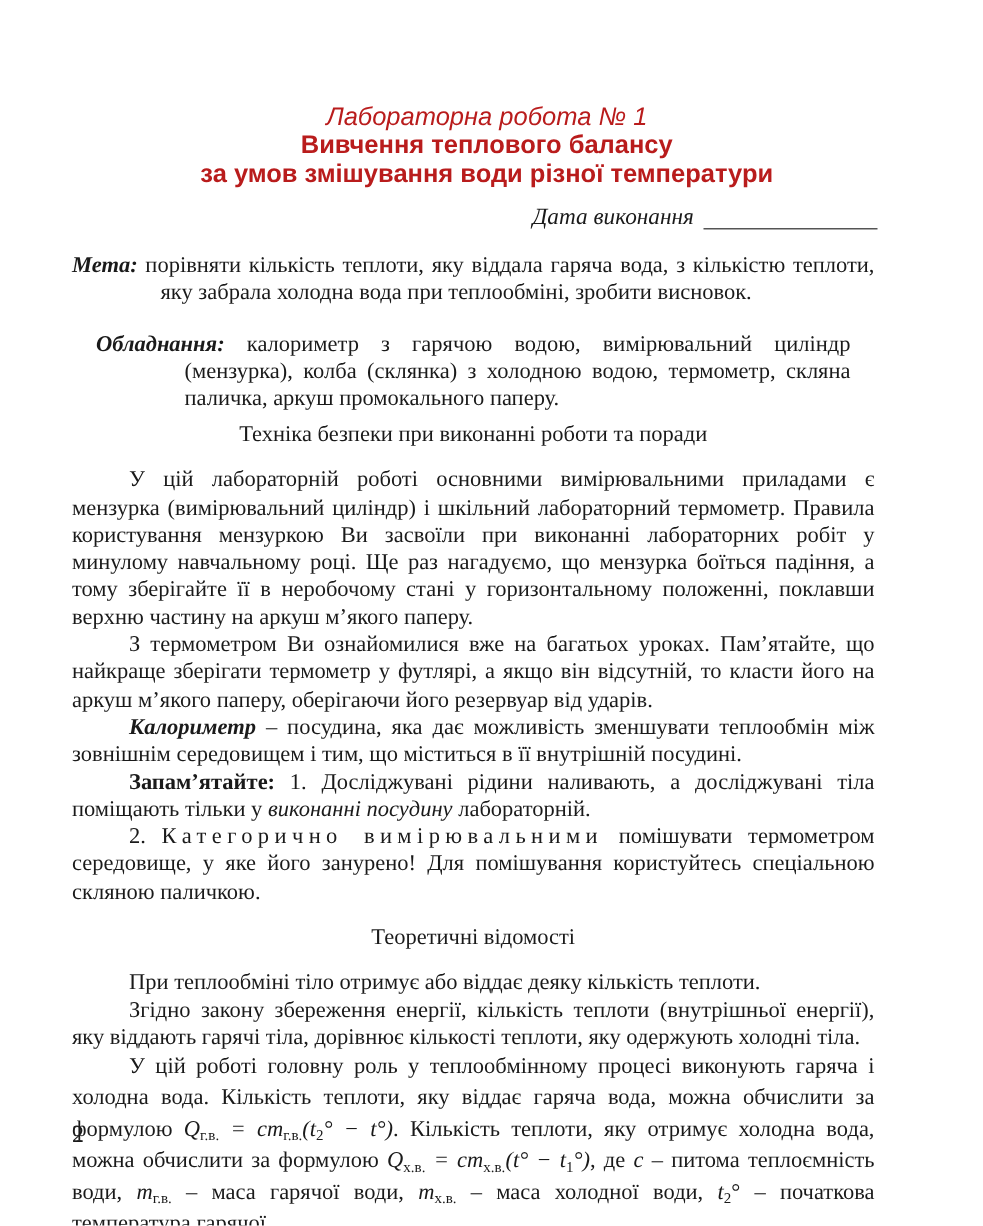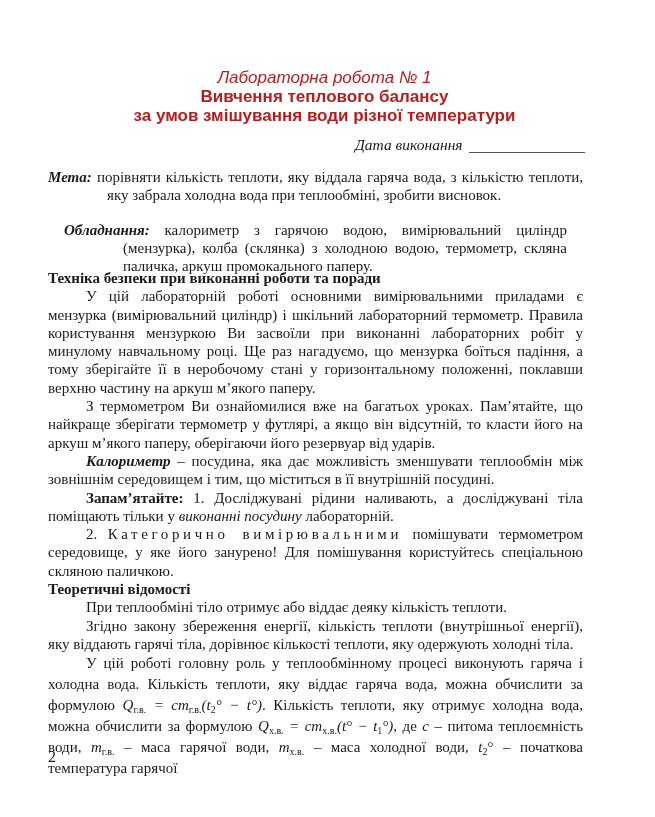--- a/index.html
+++ b/index.html
@@ -77,22 +77,23 @@
     .hang2 {
       padding-left: 59px;
       text-indent: -59px;
       margin: 16px;
     }
     .label-bi {
       font-weight: bold;
       font-style: italic;
     }
     .section-head {
-      font-weight: bold;
-      margin: 0;
+      text-align: center;
+      font-weight: normal;
+      margin: 12px;
     }
     .para {
       text-indent: 38px;
       margin: 0;
     }
     .spaced {
       letter-spacing: 3.6px;
     }
     .ital { font-style: italic; }
     .bold { font-weight: bold; }

